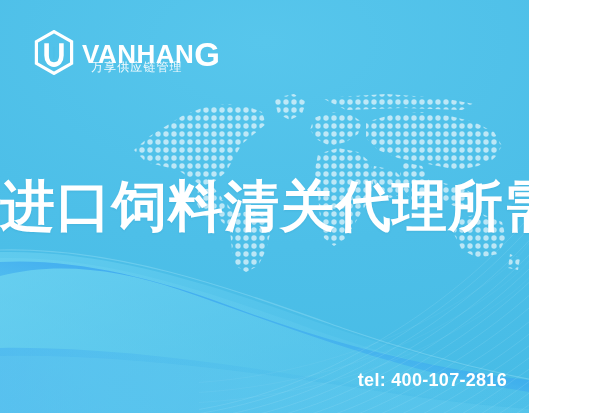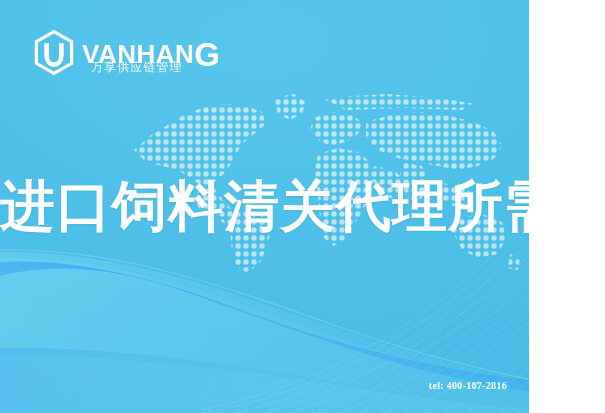--- a/index.html
+++ b/index.html
@@ -96,25 +96,25 @@
     font-family:"DejaVu Sans","Liberation Sans", sans-serif;
     text-shadow:0 1px 2px rgba(40,140,185,.18);
   }
 
   
   .tel {
     position:absolute;
     right:22px;
     bottom:22px;
     color:#ffffff;
-    font-size:10px;
+    font-size:18px;
     font-weight:700;
     letter-spacing:.3px;
     white-space:nowrap;
-    font-family:Liberation Serif, serif;
+    font-family:Liberation Sans, sans-serif;
   }
 </style>
 </head>
 <body>
 
 <div id="banner">
 
   <div class="bg-base"></div>
 
   <div class="world-map">

